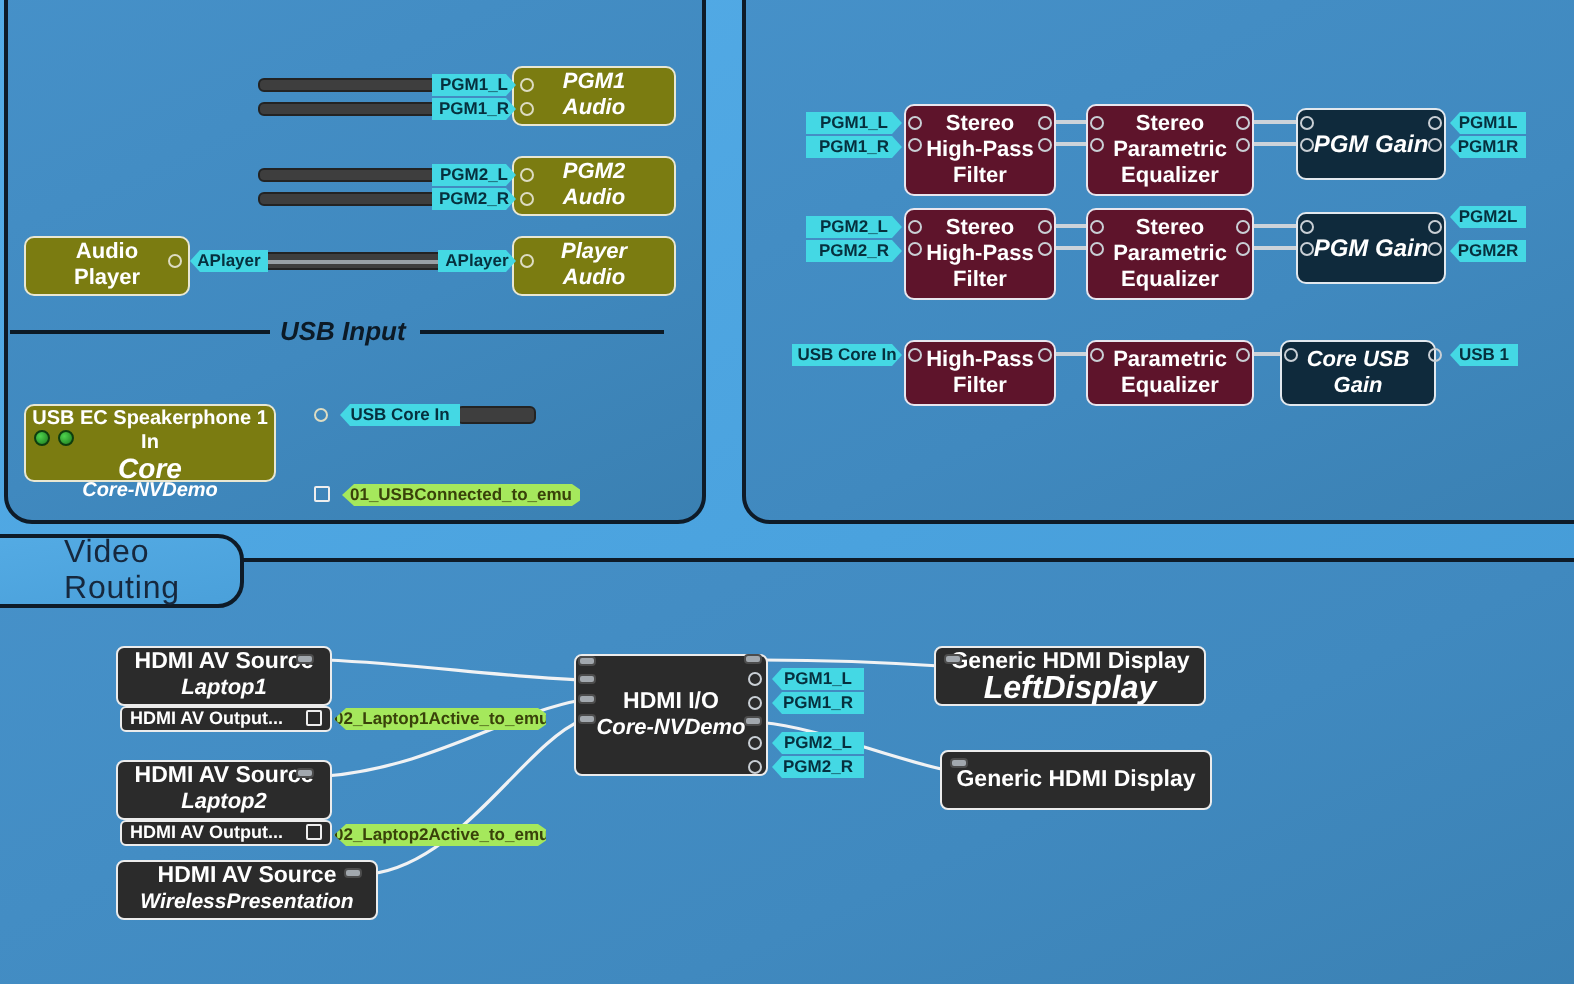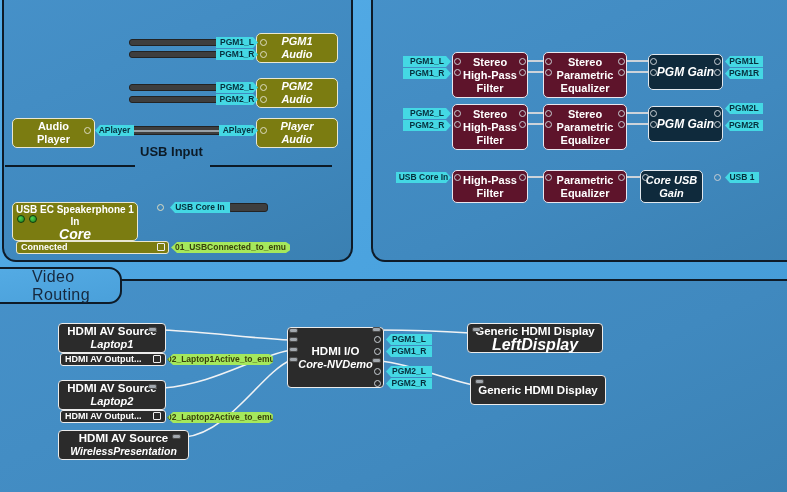--- a/index.html
+++ b/index.html
@@ -97,34 +97,31 @@
   <div class="cport oport" style="left:84px;top:127px;"></div>
   <div class="tag tl" style="left:95px;top:125px;width:39px;">APlayer</div>
   <div class="tag tr" style="left:219px;top:125px;width:39px;">APlayer</div>
   <div class="blk oblock" style="left:256px;top:118px;width:82px;height:30px;">
     <span class="it">Player</span>
     <span class="it">Audio</span>
   </div>
   <div class="cport oport" style="left:260px;top:127px;"></div>
 
   <div class="divline" style="left:5px;top:165px;width:130px;"></div>
-  <div class="divtext" style="left:140px;top:144px;">USB Input</div>
+  <div class="divtext" style="left:140px;top:158px;font-style:italic;">USB Input</div>
   <div class="divline" style="left:210px;top:165px;width:122px;"></div>
 
   <div class="blk oblock" style="left:12px;top:202px;width:126px;height:39px;justify-content:flex-start;padding-top:1px;">
     <span style="font-size:10px;line-height:12px;">USB EC Speakerphone 1 In</span>
     <span class="it" style="font-size:14px;line-height:12px;">Core</span>
     <span class="it" style="font-size:10px;line-height:12px;">Core-NVDemo</span>
   </div>
   <div class="cport oport" style="left:157px;top:204px;"></div>
   <div class="led" style="left:17px;top:215px;"></div>
   <div class="led" style="left:29px;top:215px;"></div>
-  <div class="ctlrow ol" style="left:16px;top:241px;width:153px;height:13px;">
-    <span style="font-size:9px;">Connected</span>
-  </div>
   <div class="cbox" style="left:157px;top:243px;"></div>
   <div class="tag tl" style="left:170px;top:202px;width:60px;">USB Core In</div>
   <div class="gtag" style="left:171px;top:242px;width:119px;">01_USBConnected_to_emu</div>
 
   <div class="w" style="left:517px;top:60px;width:36px;"></div>
   <div class="w" style="left:517px;top:71px;width:36px;"></div>
   <div class="w" style="left:616px;top:60px;width:42px;"></div>
   <div class="w" style="left:616px;top:71px;width:42px;"></div>
   <div class="w" style="left:517px;top:112px;width:36px;"></div>
   <div class="w" style="left:517px;top:123px;width:36px;"></div>
@@ -199,21 +196,21 @@
     <span>Filter</span>
   </div>
   <div class="cport" style="left:454px;top:174px;"></div>
   <div class="cport" style="left:519px;top:174px;"></div>
   <div class="blk mblock" style="left:543px;top:170px;width:84px;height:33px;">
     <span>Parametric</span>
     <span>Equalizer</span>
   </div>
   <div class="cport" style="left:545px;top:174px;"></div>
   <div class="cport" style="left:618px;top:174px;"></div>
-  <div class="blk nblock" style="left:640px;top:170px;width:63px;height:33px;">
+  <div class="blk nblock" style="left:640px;top:170px;width:78px;height:33px;">
     <span class="it">Core USB</span>
     <span class="it">Gain</span>
   </div>
   <div class="cport" style="left:642px;top:174px;"></div>
   <div class="cport" style="left:714px;top:174px;"></div>
   <div class="tag tl" style="left:725px;top:172px;width:34px;">USB 1</div>
 
   <div class="blk dblock" style="left:58px;top:323px;width:108px;height:30px;">
     <span style="font-size:11.5px;">HDMI AV Source</span>
     <span class="it" style="font-size:11px;">Laptop1</span>

